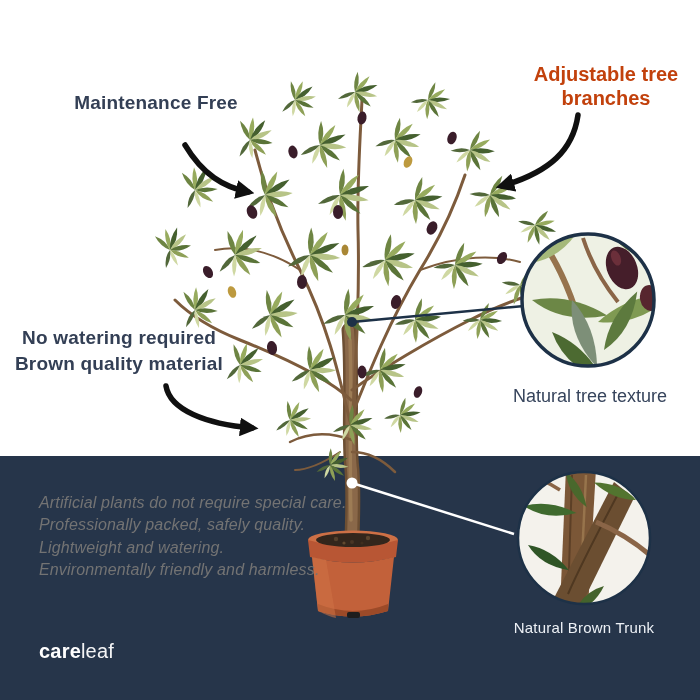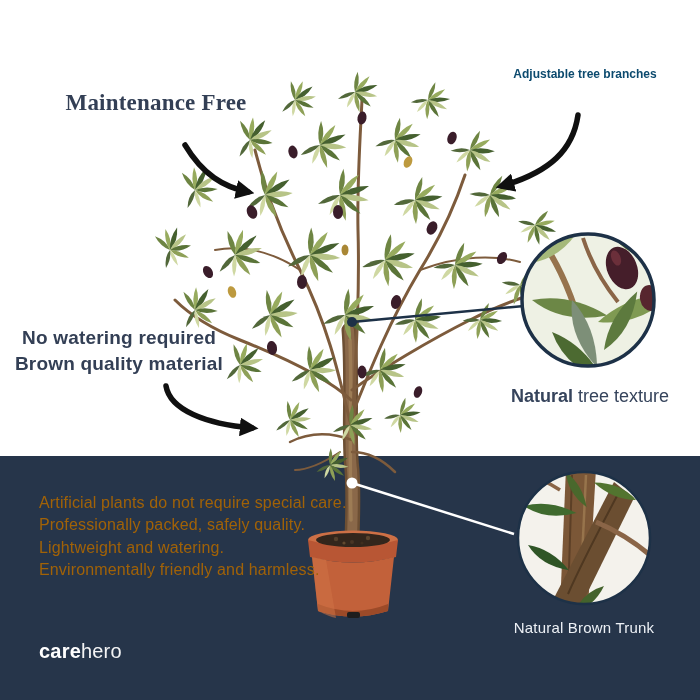--- a/index.html
+++ b/index.html
@@ -4,35 +4,35 @@
 <style>
   html,body{margin:0;padding:0;background:#e8e8e8;}
   .stage{
     position:relative;width:700px;height:700px;margin:0 auto;
     background:#ffffff;overflow:hidden;
     font-family:"Liberation Sans", sans-serif;
   }
   .navy-band{position:absolute;left:0;top:456px;width:700px;height:244px;background:#26354a;}
   .scene{position:absolute;left:0;top:0;}
   .callout{position:absolute;text-align:center;color:#333f55;font-weight:600;}
-  .callout.c1{left:36px;top:90px;width:240px;font-size:23px;line-height:26px;letter-spacing:.2px;font-family:Liberation Serif, serif;}
-  .callout.c2{left:500px;top:62px;width:170px;font-size:12px;line-height:24px;color:#0c4a6e;}
+  .callout.c1{left:36px;top:90px;width:240px;font-size:19px;line-height:26px;letter-spacing:.2px;}
+  .callout.c2{left:521px;top:62px;width:170px;font-size:20px;line-height:24px;color:#c2410c;}
   .callout.c3{left:3px;top:325px;width:232px;font-size:19px;line-height:26px;letter-spacing:.2px;}
   .leaf-caption{
     position:absolute;left:498px;top:386px;width:184px;text-align:center;
     font-size:18px;color:#36445c;font-weight:400;
   }
-  .leaf-caption .b{font-weight:700;}
+  .leaf-caption .b{font-weight:400;}
   .trunk-caption{
     position:absolute;left:482px;top:619px;width:204px;text-align:center;
     font-size:15px;color:#edf1f6;font-weight:400;letter-spacing:.2px;
   }
   .desc{
     position:absolute;left:39px;top:492px;width:340px;
-    font-size:16px;line-height:22.4px;color:#a16207;font-weight:400;letter-spacing:.15px;
+    font-size:16px;line-height:22.4px;color:#737373;font-weight:400;letter-spacing:.15px;font-style:italic;
   }
   .logo{position:absolute;left:39px;top:640px;font-size:20px;color:#ffffff;letter-spacing:.2px;}
   .logo .bold{font-weight:800;}
   .logo .light{font-weight:400;opacity:.95;}
 </style>
 </head>
 <body>
 
 <div class="stage">
 
@@ -218,15 +218,15 @@
 
   <div class="desc">
     <div>Artificial plants do not require special care.</div>
     <div>Professionally packed, safely quality.</div>
     <div>Lightweight and watering.</div>
     <div>Environmentally friendly and harmless.</div>
   </div>
 
   <div class="trunk-caption">Natural Brown Trunk</div>
 
-  <div class="logo"><span class="bold">care</span><span class="light">hero</span></div>
+  <div class="logo"><span class="bold">care</span><span class="light">leaf</span></div>
 
 </div>
 
 </body></html>

